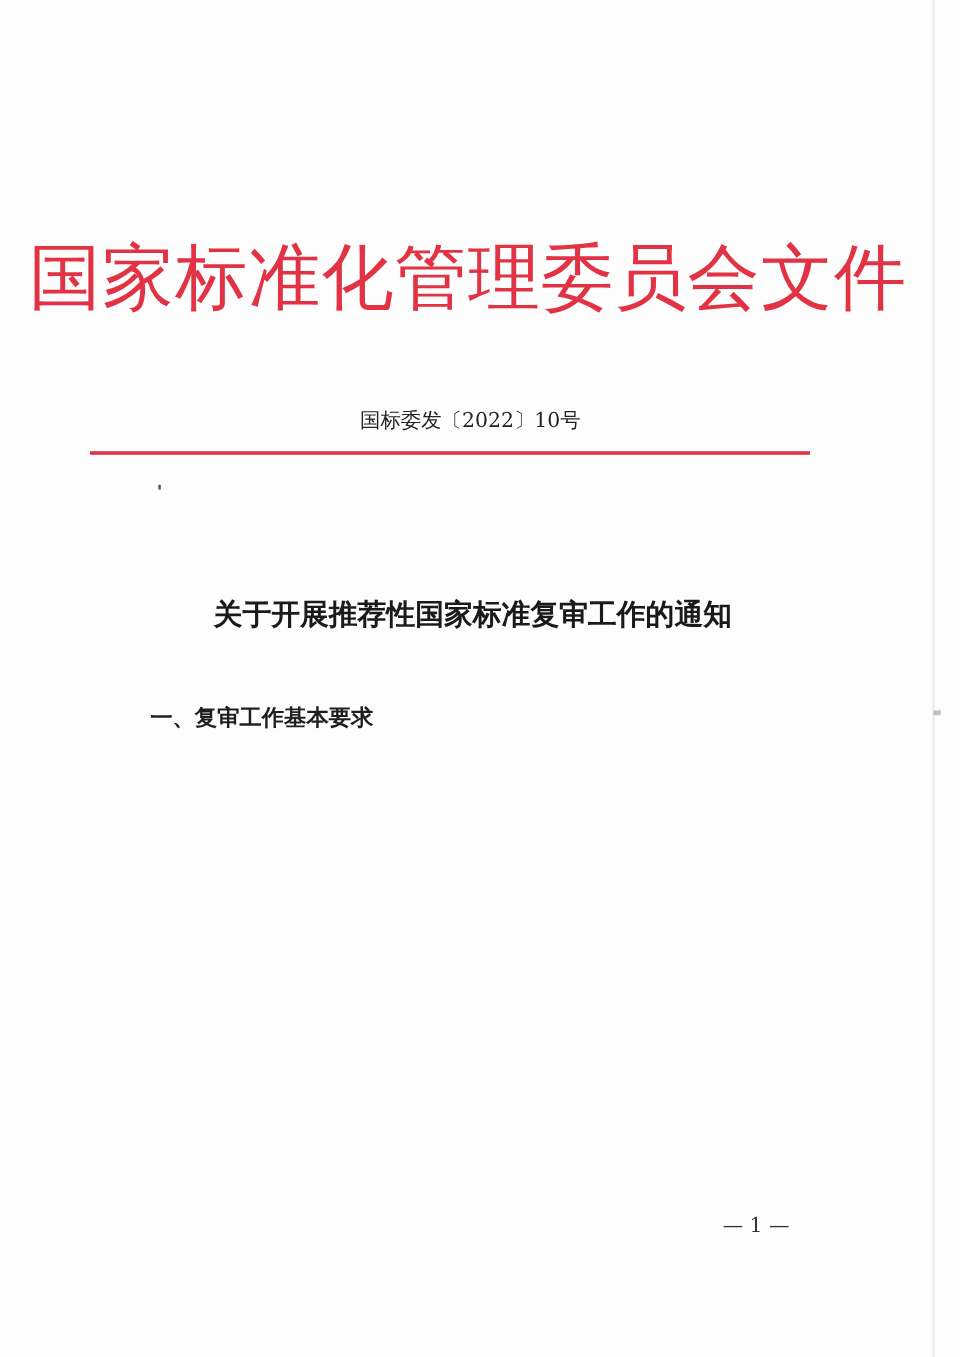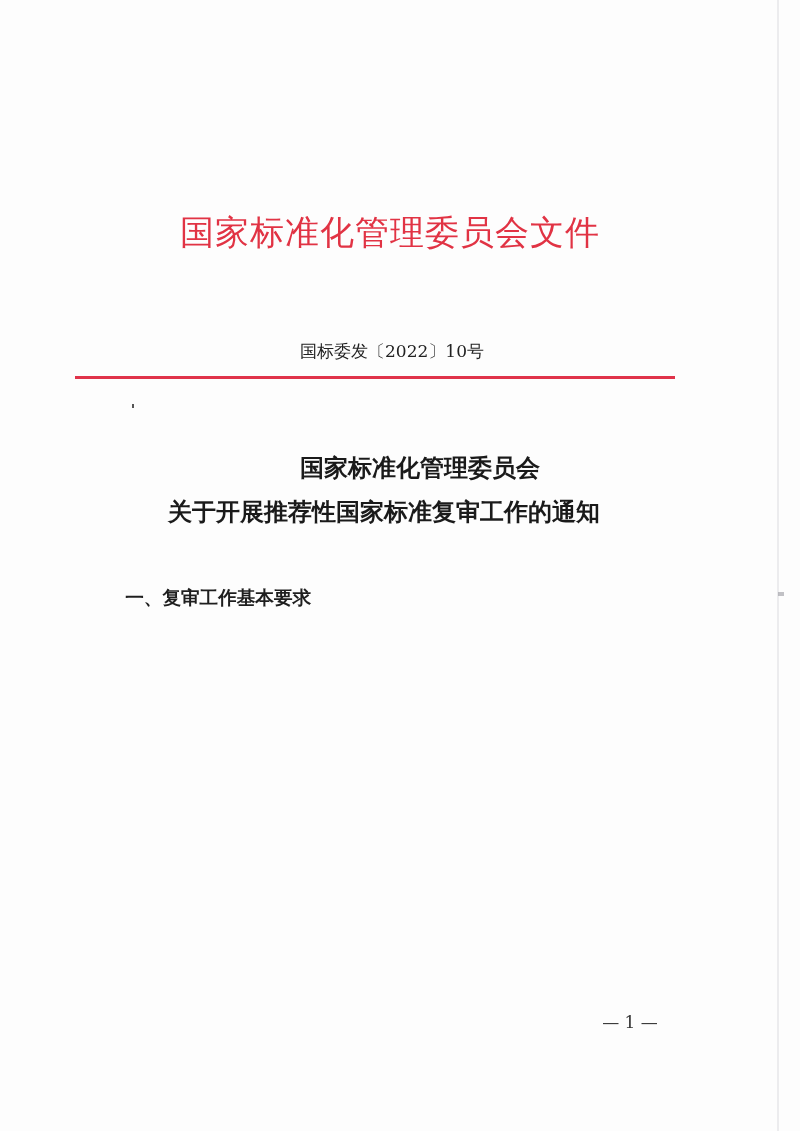--- a/index.html
+++ b/index.html
@@ -33,22 +33,22 @@
       width: 6px; height: 4px;
       background: #9a9aa0;
       opacity: 0.6;
     }
     .header-title {
       position: absolute;
       left: 0; width: 760px;
       top: 200px;
       text-align: center;
       color: #e13344;
-      font-family: Liberation Sans, sans-serif;
-      font-size: 34px;
+      font-family: Liberation Serif, serif;
+      font-size: 60px;
       font-weight: normal;
       letter-spacing: 1px;
       line-height: 64px;
       padding-left: 10px;
     }
     .doc-number {
       position: absolute;
       left: 0; width: 760px;
       top: 338px;
       text-align: center;
@@ -75,21 +75,21 @@
       position: absolute;
       left: 0; width: 760px;
       text-align: center;
       font-family: "DejaVu Serif", "Liberation Serif", serif;
       font-size: 24px;
       font-weight: bold;
       color: #1a1a1a;
       line-height: 34px;
     }
     .notice-title.l1 { top: 451px; padding-left: 40px; }
-    .notice-title.l2 { top: 495px; padding-left: 4px; }
+    .notice-title.l2 { top: 495px; padding-left: 14px; }
 
     .body-text {
       position: absolute;
       left: 88px;
       top: 578px;
       width: 620px;
       font-size: 18.6px;
       line-height: 44.2px;
       color: #1e1e1e;
       text-align: justify;
@@ -126,21 +126,20 @@
   <div class="scan-edge"></div>
   <div class="scan-mark"></div>
 
   <div class="header-title">国家标准化管理委员会文件</div>
 
   <div class="doc-number">国标委发〔2022〕10号</div>
 
   <div class="red-rule"></div>
   <div class="stray-mark"></div>
 
-  <div class="notice-title l1">国家标准化管理委员会</div>
   <div class="notice-title l2">关于开展推荐性国家标准复审工作的通知</div>
 
   <div class="body-text">
     <p class="section-heading">一、复审工作基本要求</p>
   </div>
 
   <div class="page-number">— 1 —</div>
 
 </div>
 

